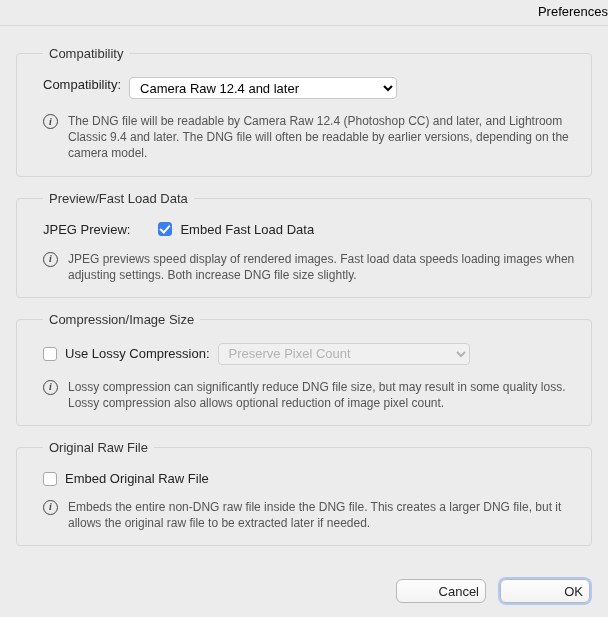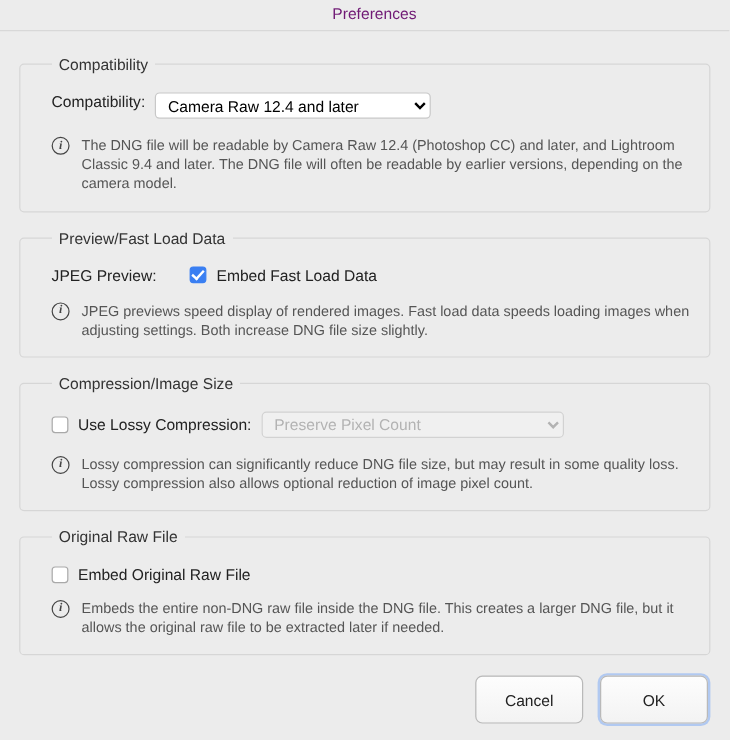--- a/index.html
+++ b/index.html
@@ -8,24 +8,24 @@
       padding: 0;
       font-family: -apple-system, "Helvetica Neue", Arial, sans-serif;
       font-size: 13px;
       color: #222;
       background: #ececec;
       width: 608px;
       height: 617px;
       overflow: hidden;
     }
     .titlebar {
-      text-align: center;
+      text-align: right;
       font-size: 13px;
       padding: 4px 0 6px 16px;
-      color: #701a75;
+      color: #000000;
       border-bottom: 1px solid #d8d8d8;
       background: #ececec;
     }
     .content {
       padding: 6px 16px 0 16px;
     }
     fieldset.group {
       border: 1px solid #d6d6d6;
       border-radius: 4px;
       margin: 14px 0 0 0;
@@ -113,45 +113,46 @@
     }
     .footer {
       position: absolute;
       bottom: 14px;
       right: 18px;
       display: flex;
       gap: 14px;
     }
     .btn {
       min-width: 90px;
-      height: 40px;
+      height: 24px;
       border: 1px solid #b9b9b9;
       border-radius: 6px;
       background: linear-gradient(#fdfdfd,#f3f3f3);
       font-size: 13px;
       color: #222;
       cursor: pointer;
+      text-align: right;
     }
     .btn.default {
       box-shadow: 0 0 0 2px rgba(90,150,250,0.4);
     }
     .chk-wrap { display: inline-flex; align-items: center; gap: 4px; cursor: pointer; }
   </style>
 </head>
 <body>
 
 <div class="titlebar">Preferences</div>
 
 <div class="content">
 
   <fieldset class="group">
     <legend>Compatibility</legend>
     <div class="row">
       <span class="label">Compatibility:</span>
-      <select class="combo" style="width:230px">
+      <select class="combo" style="width:268px">
         <option>Camera Raw 12.4 and later</option>
       </select>
     </div>
     <div class="info-row">
       <span class="info-icon">i</span>
       <span class="info-text">The DNG file will be readable by Camera Raw 12.4 (Photoshop CC) and later, and Lightroom Classic 9.4 and later. The DNG file will often be readable by earlier versions, depending on the camera model.</span>
     </div>
   </fieldset>
 
   <fieldset class="group">

